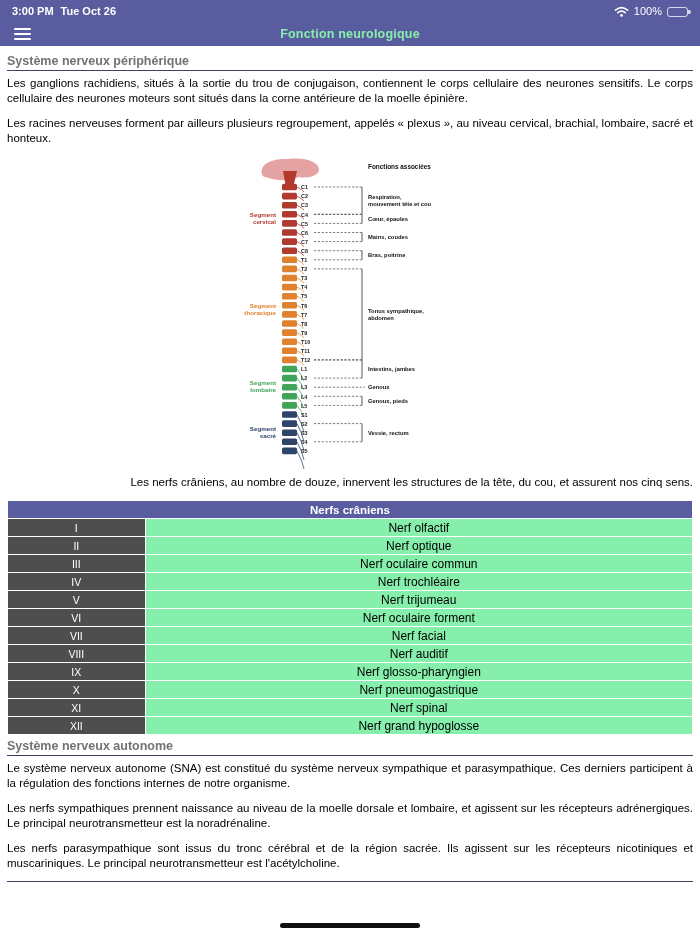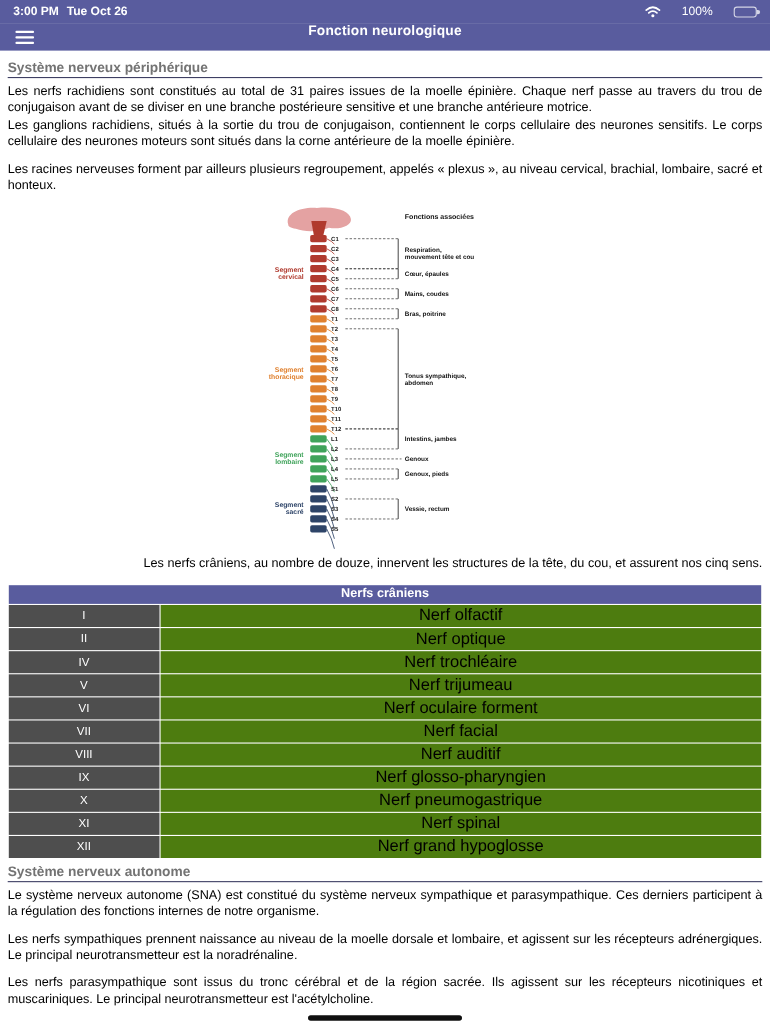--- a/index.html
+++ b/index.html
@@ -3,27 +3,27 @@
 <meta charset="utf-8">
 <style>
   *{box-sizing:border-box;margin:0;padding:0}
   html,body{background:#ffffff}
   body{font-family:"Liberation Sans",sans-serif}
   .screen{width:700px;height:934px;margin:0 auto;background:#fff;display:flex;flex-direction:column;overflow:hidden;position:relative}
 
   
   .status-bar{background:#595c9e;color:#fff;height:21px;flex:0 0 21px;display:flex;justify-content:space-between;align-items:center;padding:0 12px;font-size:11px;font-weight:600}
   .status-left{display:flex;gap:7px;align-items:center}
-  .status-right{display:flex;gap:19px;align-items:center;font-weight:400}
+  .status-right{display:flex;gap:5px;align-items:flex-end;font-weight:400}
   .battery{width:21px;height:10px;border:1px solid rgba(255,255,255,.75);border-radius:3px;padding:1px;position:relative}
   .battery .fill{background:#fff;height:100%;width:100%;border-radius:1px}
   .battery:after{content:"";position:absolute;right:-3.5px;top:2.5px;width:2.5px;height:4px;background:rgba(255,255,255,.75);border-radius:0 2px 2px 0}
 
   
-  .nav-bar{background:#595c9e;height:25px;flex:0 0 25px;display:flex;align-items:flex-start;justify-content:center;position:relative;color:#ffffff}
+  .nav-bar{background:#595c9e;height:25px;flex:0 0 25px;display:flex;align-items:center;justify-content:center;position:relative;color:#86efac}
   .hamburger{position:absolute;left:14px;top:50%;transform:translateY(-50%);width:17px;cursor:pointer}
   .hamburger span{display:block;height:2px;background:#fff;margin:3px 0;border-radius:1px}
   .nav-title{font-size:12.5px;font-weight:600;letter-spacing:.2px}
 
   
   .section-bar{background:#7c7eba;height:20px;flex:0 0 20px;display:flex;align-items:center;justify-content:center;color:#fff;font-size:11.5px;position:relative;cursor:pointer}
   .section-bar .chevron{position:absolute;right:10px;top:4px;line-height:0}
 
   
   .content{flex:1 1 auto;padding:5px 7px 0;background:#fff;overflow:hidden}
@@ -33,21 +33,21 @@
   p.single{text-align:right}
   .gap{margin-top:9px}
 
   .diagram{display:flex;justify-content:center;margin:10px 0 6px}
 
   
   table.cranial{width:100%;border-collapse:separate;border-spacing:1px;margin:10px 0 4px}
   table.cranial td{padding:1.5px 4px}
   table.cranial .thead-cell{background:#595c9e;color:#fff;font-weight:bold;text-align:center;font-size:11.5px;padding:2.5px}
   td.num{background:#4e4e4e;color:#fff;width:20%;text-align:center;font-size:10.5px}
-  td.name{background:#4d7c0f;color:#000;text-align:center;font-size:15px}
+  td.name{background:#86efac;color:#000;text-align:center;font-size:12px}
 
   .bottom-rule{border:none;border-top:1px solid #3e3f63;height:0;margin:10px 0 0}
   .home-indicator{flex:0 0 auto;width:140px;height:5px;border-radius:3px;background:#101010;margin:9px auto 6px;cursor:grab}
 </style>
 </head>
 <body>
 
 <div class="screen">
 
   <div class="status-bar">
@@ -74,21 +74,20 @@
       </div>
     <div class="nav-title">Fonction neurologique</div>
   </div>
 
 
   <div class="content">
 
     <h2 class="sec">Système nerveux périphérique</h2>
     <hr class="rule">
 
-    <p class="body-text">Les nerfs rachidiens sont constitués au total de 31 paires issues de la moelle épinière. Chaque nerf passe au travers du trou de conjugaison avant de se diviser en une branche postérieure sensitive et une branche antérieure motrice.</p>
     <p class="body-text">Les ganglions rachidiens, situés à la sortie du trou de conjugaison, contiennent le corps cellulaire des neurones sensitifs. Le corps cellulaire des neurones moteurs sont situés dans la corne antérieure de la moelle épinière.</p>
     <p class="body-text gap">Les racines nerveuses forment par ailleurs plusieurs regroupement, appelés « plexus », au niveau cervical, brachial, lombaire, sacré et honteux.</p>
 
     <div class="diagram">
       <svg id="spine-svg" width="232" height="312" viewBox="0 0 232 312">
           <path d="M28,17 C25,7 39,1 54,2 C72,0 84,5 85,12 C86,18 75,22 65,20 C56,24 43,24 35,21 C30,20 28,19 28,17 Z" fill="#e4a2a2"></path>
           <path d="M49,14 L63,14 L59,31 L52,31 Z" fill="#b03a2e"></path>
           <path d="M63,30 q5,2.5 7,5" stroke="#b03a2e" stroke-width="0.9" fill="none" opacity="0.85"></path>
           <rect x="48" y="26.7" width="15" height="6.6" rx="1.6" fill="#b03a2e"></rect>
           <text x="67" y="32.2" font-size="5.4" font-weight="bold" fill="#222" font-family="Liberation Sans, sans-serif">C1</text>
@@ -232,20 +231,24 @@
       <tbody id="cranial-body">
           <tr>
             <td class="num">I</td>
             <td class="name">Nerf olfactif</td>
           </tr>
           <tr>
             <td class="num">II</td>
             <td class="name">Nerf optique</td>
           </tr>
           <tr>
+            <td class="num">III</td>
+            <td class="name">Nerf oculaire commun</td>
+          </tr>
+          <tr>
             <td class="num">IV</td>
             <td class="name">Nerf trochléaire</td>
           </tr>
           <tr>
             <td class="num">V</td>
             <td class="name">Nerf trijumeau</td>
           </tr>
           <tr>
             <td class="num">VI</td>
             <td class="name">Nerf oculaire forment</td>

